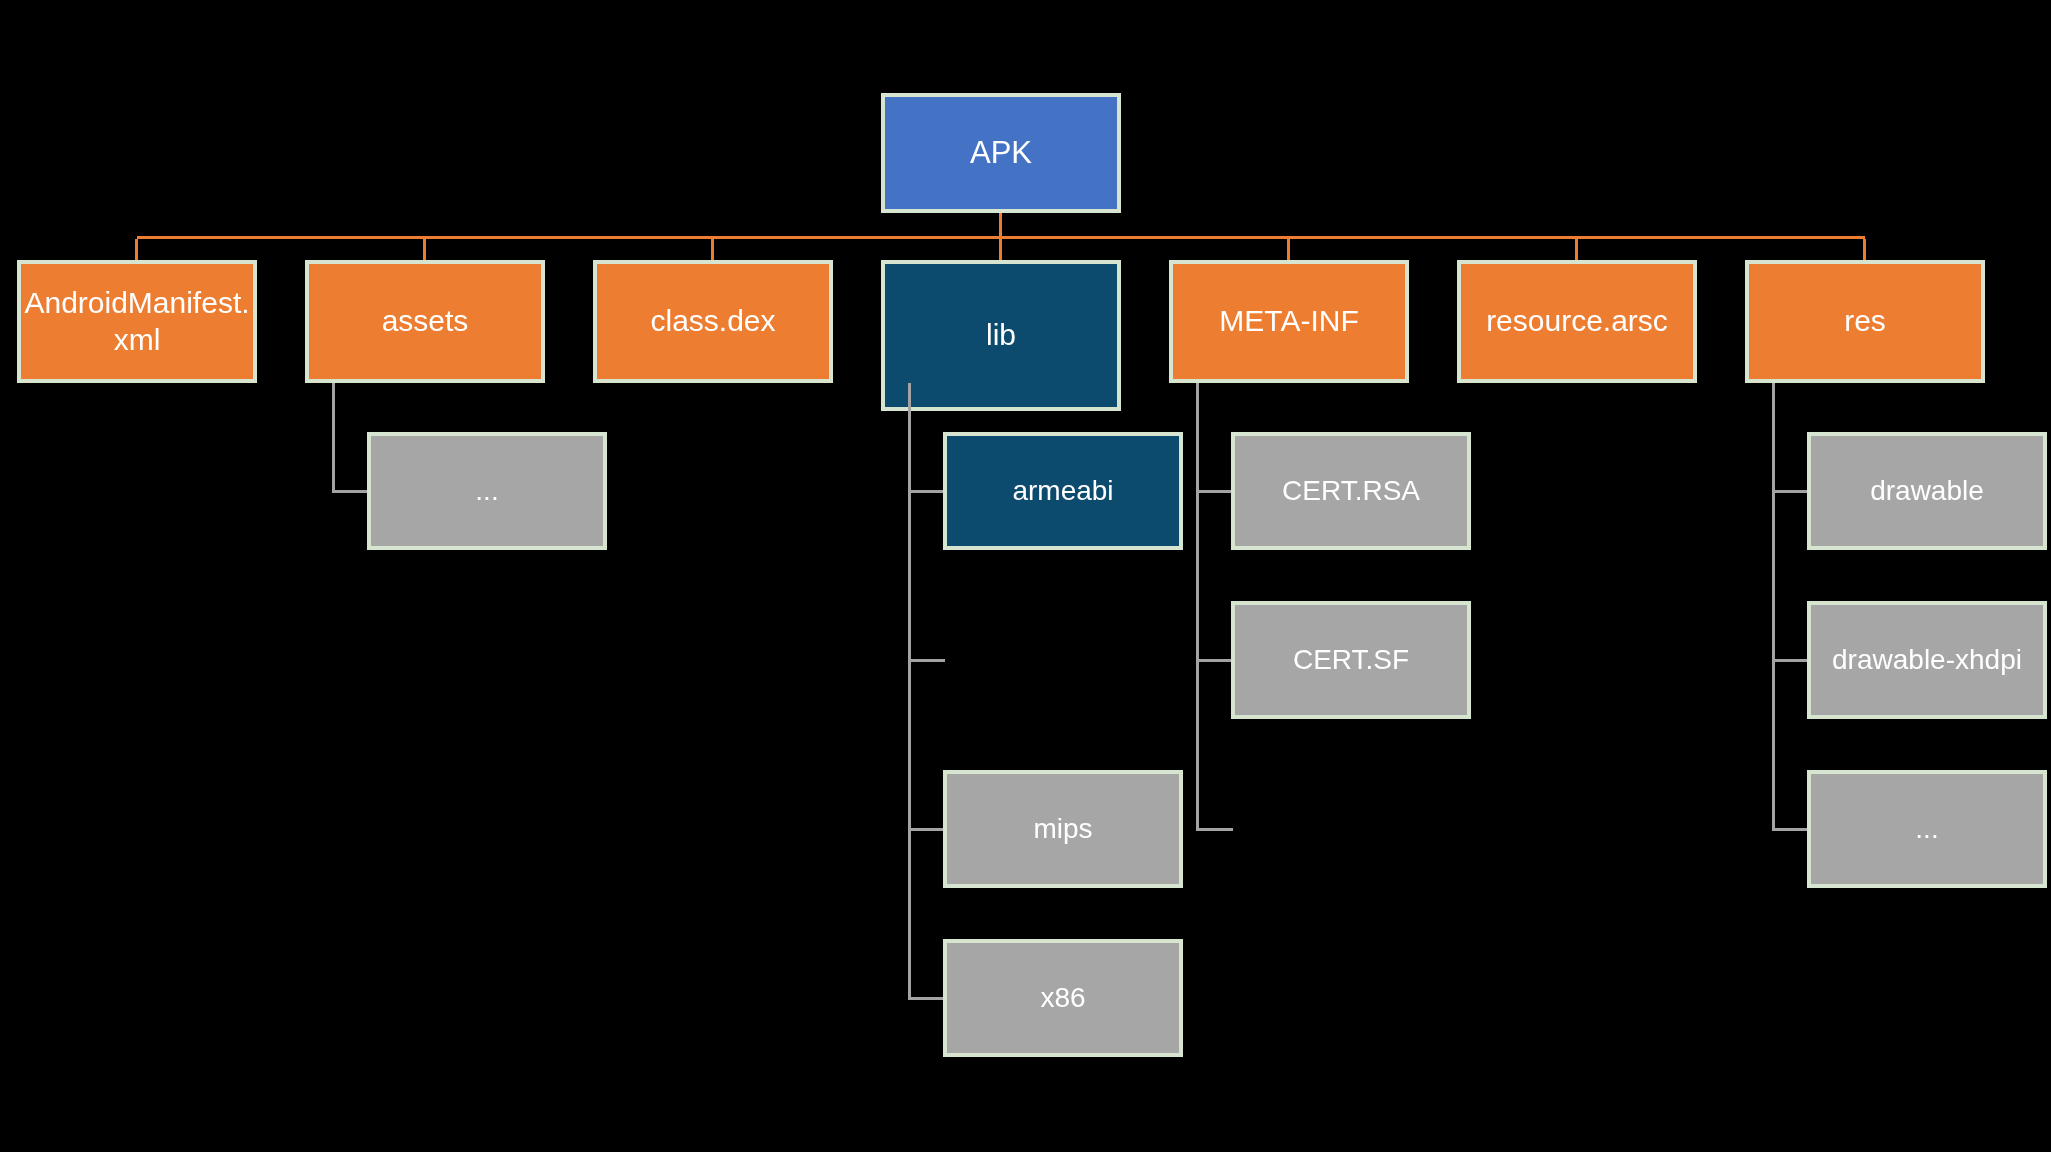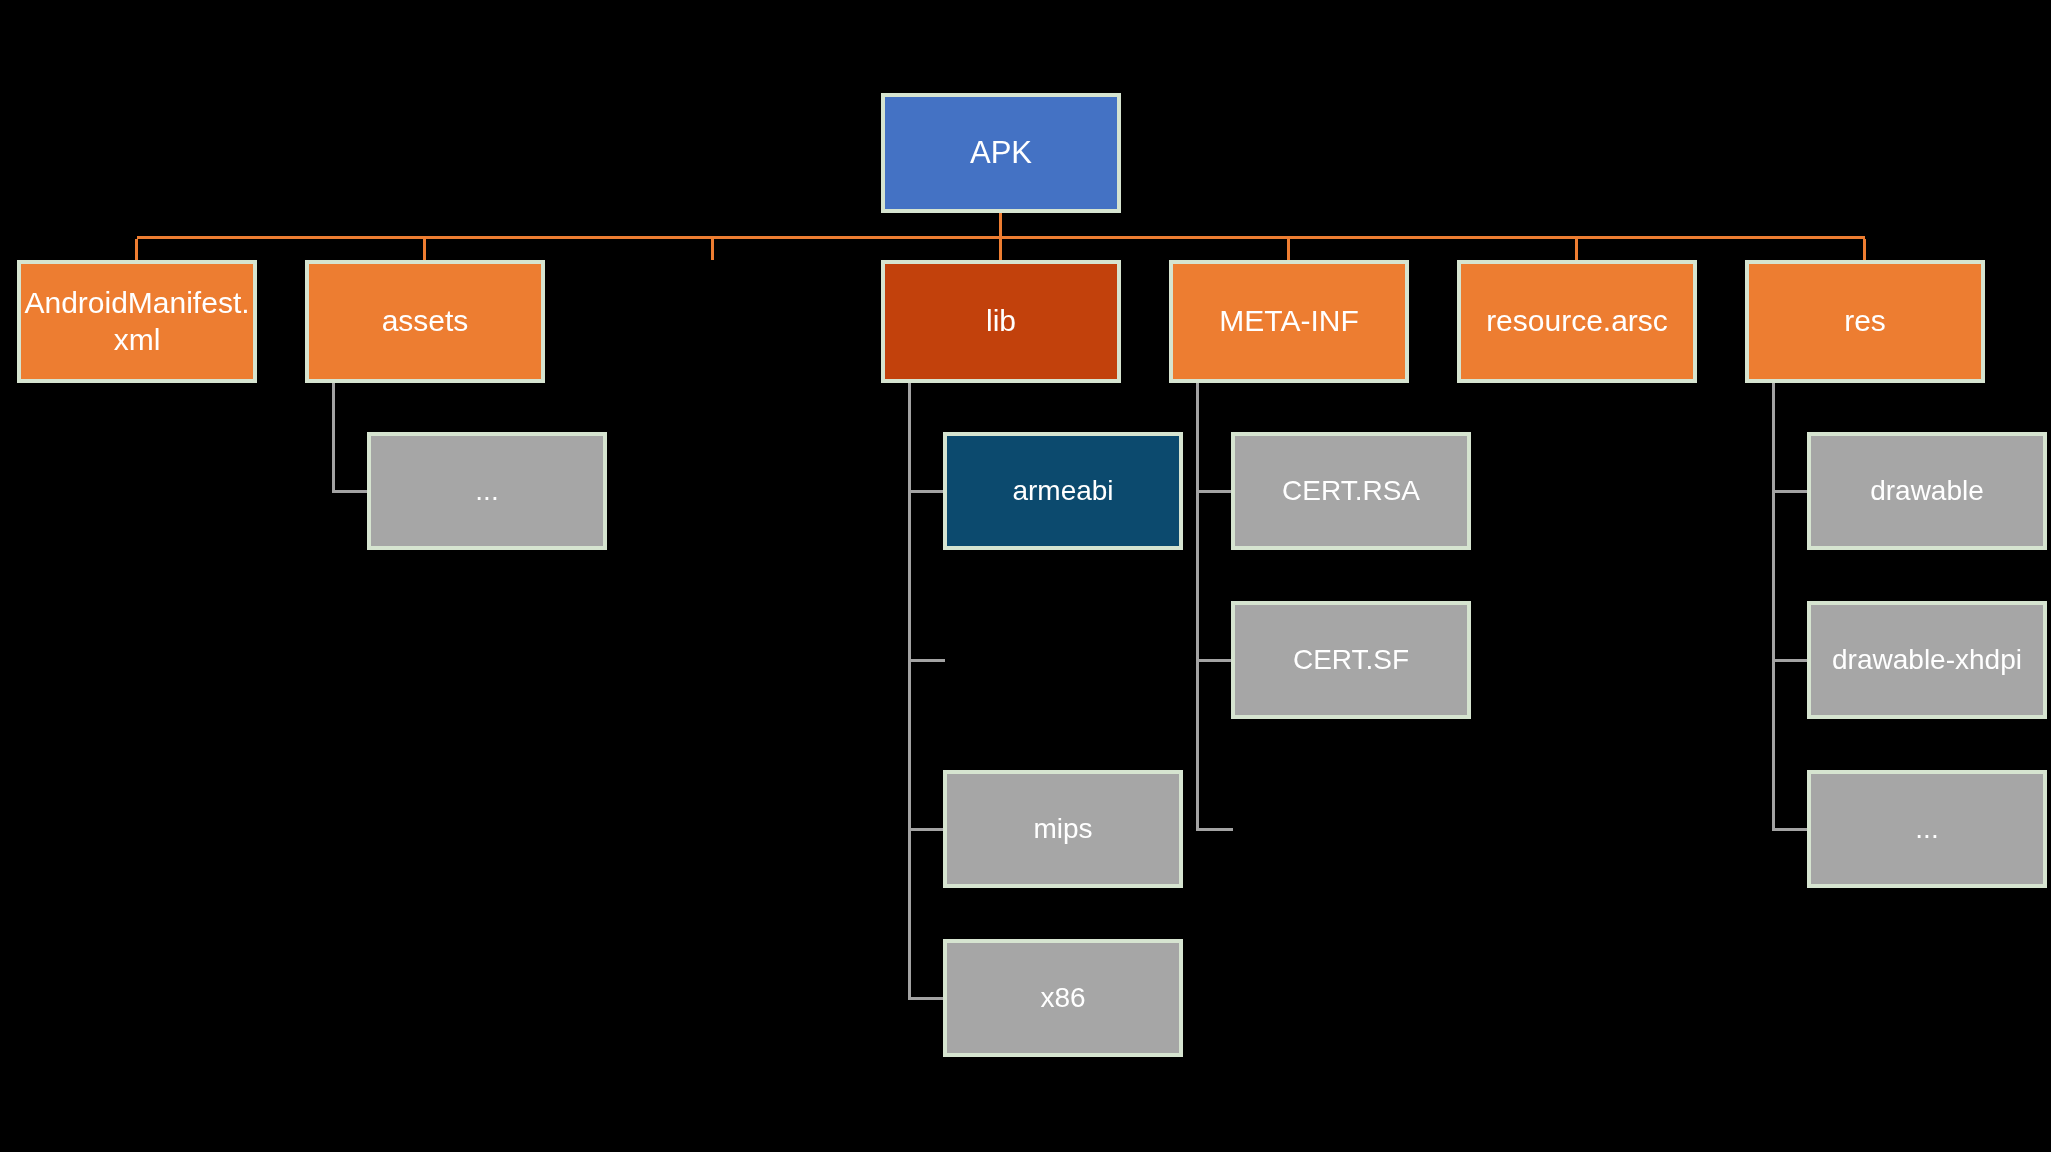--- a/index.html
+++ b/index.html
@@ -47,21 +47,22 @@
     <div class="line" style="left: 1287px; top: 239px; width: 3px; height: 21px; background: rgb(237, 125, 49);"></div>
     <div class="line" style="left: 1575px; top: 239px; width: 3px; height: 21px; background: rgb(237, 125, 49);"></div>
     <div class="line" style="left: 1863px; top: 239px; width: 3px; height: 21px; background: rgb(237, 125, 49);"></div>
     <div class="node level-root" style="left: 881px; top: 93px; width: 240px; height: 120px; background: rgb(68, 114, 196); border: 4px solid rgb(214, 228, 208); color: rgb(255, 255, 255);">APK</div>
     <div class="node level-one" style="left: 17px; top: 260px; width: 240px; height: 123px; background: rgb(237, 125, 49); border: 4px solid rgb(214, 228, 208); color: rgb(255, 255, 255);">AndroidManifest.
 xml</div>
     <div class="node level-one" style="left: 305px; top: 260px; width: 240px; height: 123px; background: rgb(237, 125, 49); border: 4px solid rgb(214, 228, 208); color: rgb(255, 255, 255);">assets</div>
     <div class="line" style="left: 332px; top: 383px; width: 3px; height: 110px; background: rgb(163, 163, 163);"></div>
     <div class="line" style="left: 332px; top: 490px; width: 37px; height: 3px; background: rgb(163, 163, 163);"></div>
     <div class="node level-two" style="left: 367px; top: 432px; width: 240px; height: 118px; background: rgb(166, 166, 166); border: 4px solid rgb(214, 228, 208); color: rgb(255, 255, 255);">...</div>
-    <div class="node level-one" style="left: 881px; top: 260px; width: 240px; height: 123px; background: #c2410c; border: 4px solid rgb(214, 228, 208); color: rgb(255, 255, 255);">lib</div>
+    <div class="node level-one" style="left: 593px; top: 260px; width: 240px; height: 123px; background: rgb(237, 125, 49); border: 4px solid rgb(214, 228, 208); color: rgb(255, 255, 255);">class.dex</div>
+    <div class="node level-one" style="left: 881px; top: 260px; width: 240px; height: 151px; background: #0c4a6e; border: 4px solid rgb(214, 228, 208); color: rgb(255, 255, 255);">lib</div>
     <div class="line" style="left: 908px; top: 383px; width: 3px; height: 617px; background: rgb(163, 163, 163);"></div>
     <div class="line" style="left: 908px; top: 490px; width: 37px; height: 3px; background: rgb(163, 163, 163);"></div>
     <div class="node level-two" style="left: 943px; top: 432px; width: 240px; height: 118px; background: #0c4a6e; border: 4px solid rgb(214, 228, 208); color: rgb(255, 255, 255);">armeabi</div>
     <div class="line" style="left: 908px; top: 659px; width: 37px; height: 3px; background: rgb(163, 163, 163);"></div>
     <div class="line" style="left: 908px; top: 828px; width: 37px; height: 3px; background: rgb(163, 163, 163);"></div>
     <div class="node level-two" style="left: 943px; top: 770px; width: 240px; height: 118px; background: rgb(166, 166, 166); border: 4px solid rgb(214, 228, 208); color: rgb(255, 255, 255);">mips</div>
     <div class="line" style="left: 908px; top: 997px; width: 37px; height: 3px; background: rgb(163, 163, 163);"></div>
     <div class="node level-two" style="left: 943px; top: 939px; width: 240px; height: 118px; background: rgb(166, 166, 166); border: 4px solid rgb(214, 228, 208); color: rgb(255, 255, 255);">x86</div>
     <div class="node level-one" style="left: 1169px; top: 260px; width: 240px; height: 123px; background: rgb(237, 125, 49); border: 4px solid rgb(214, 228, 208); color: rgb(255, 255, 255);">META-INF</div>
     <div class="line" style="left: 1196px; top: 383px; width: 3px; height: 448px; background: rgb(163, 163, 163);"></div>

